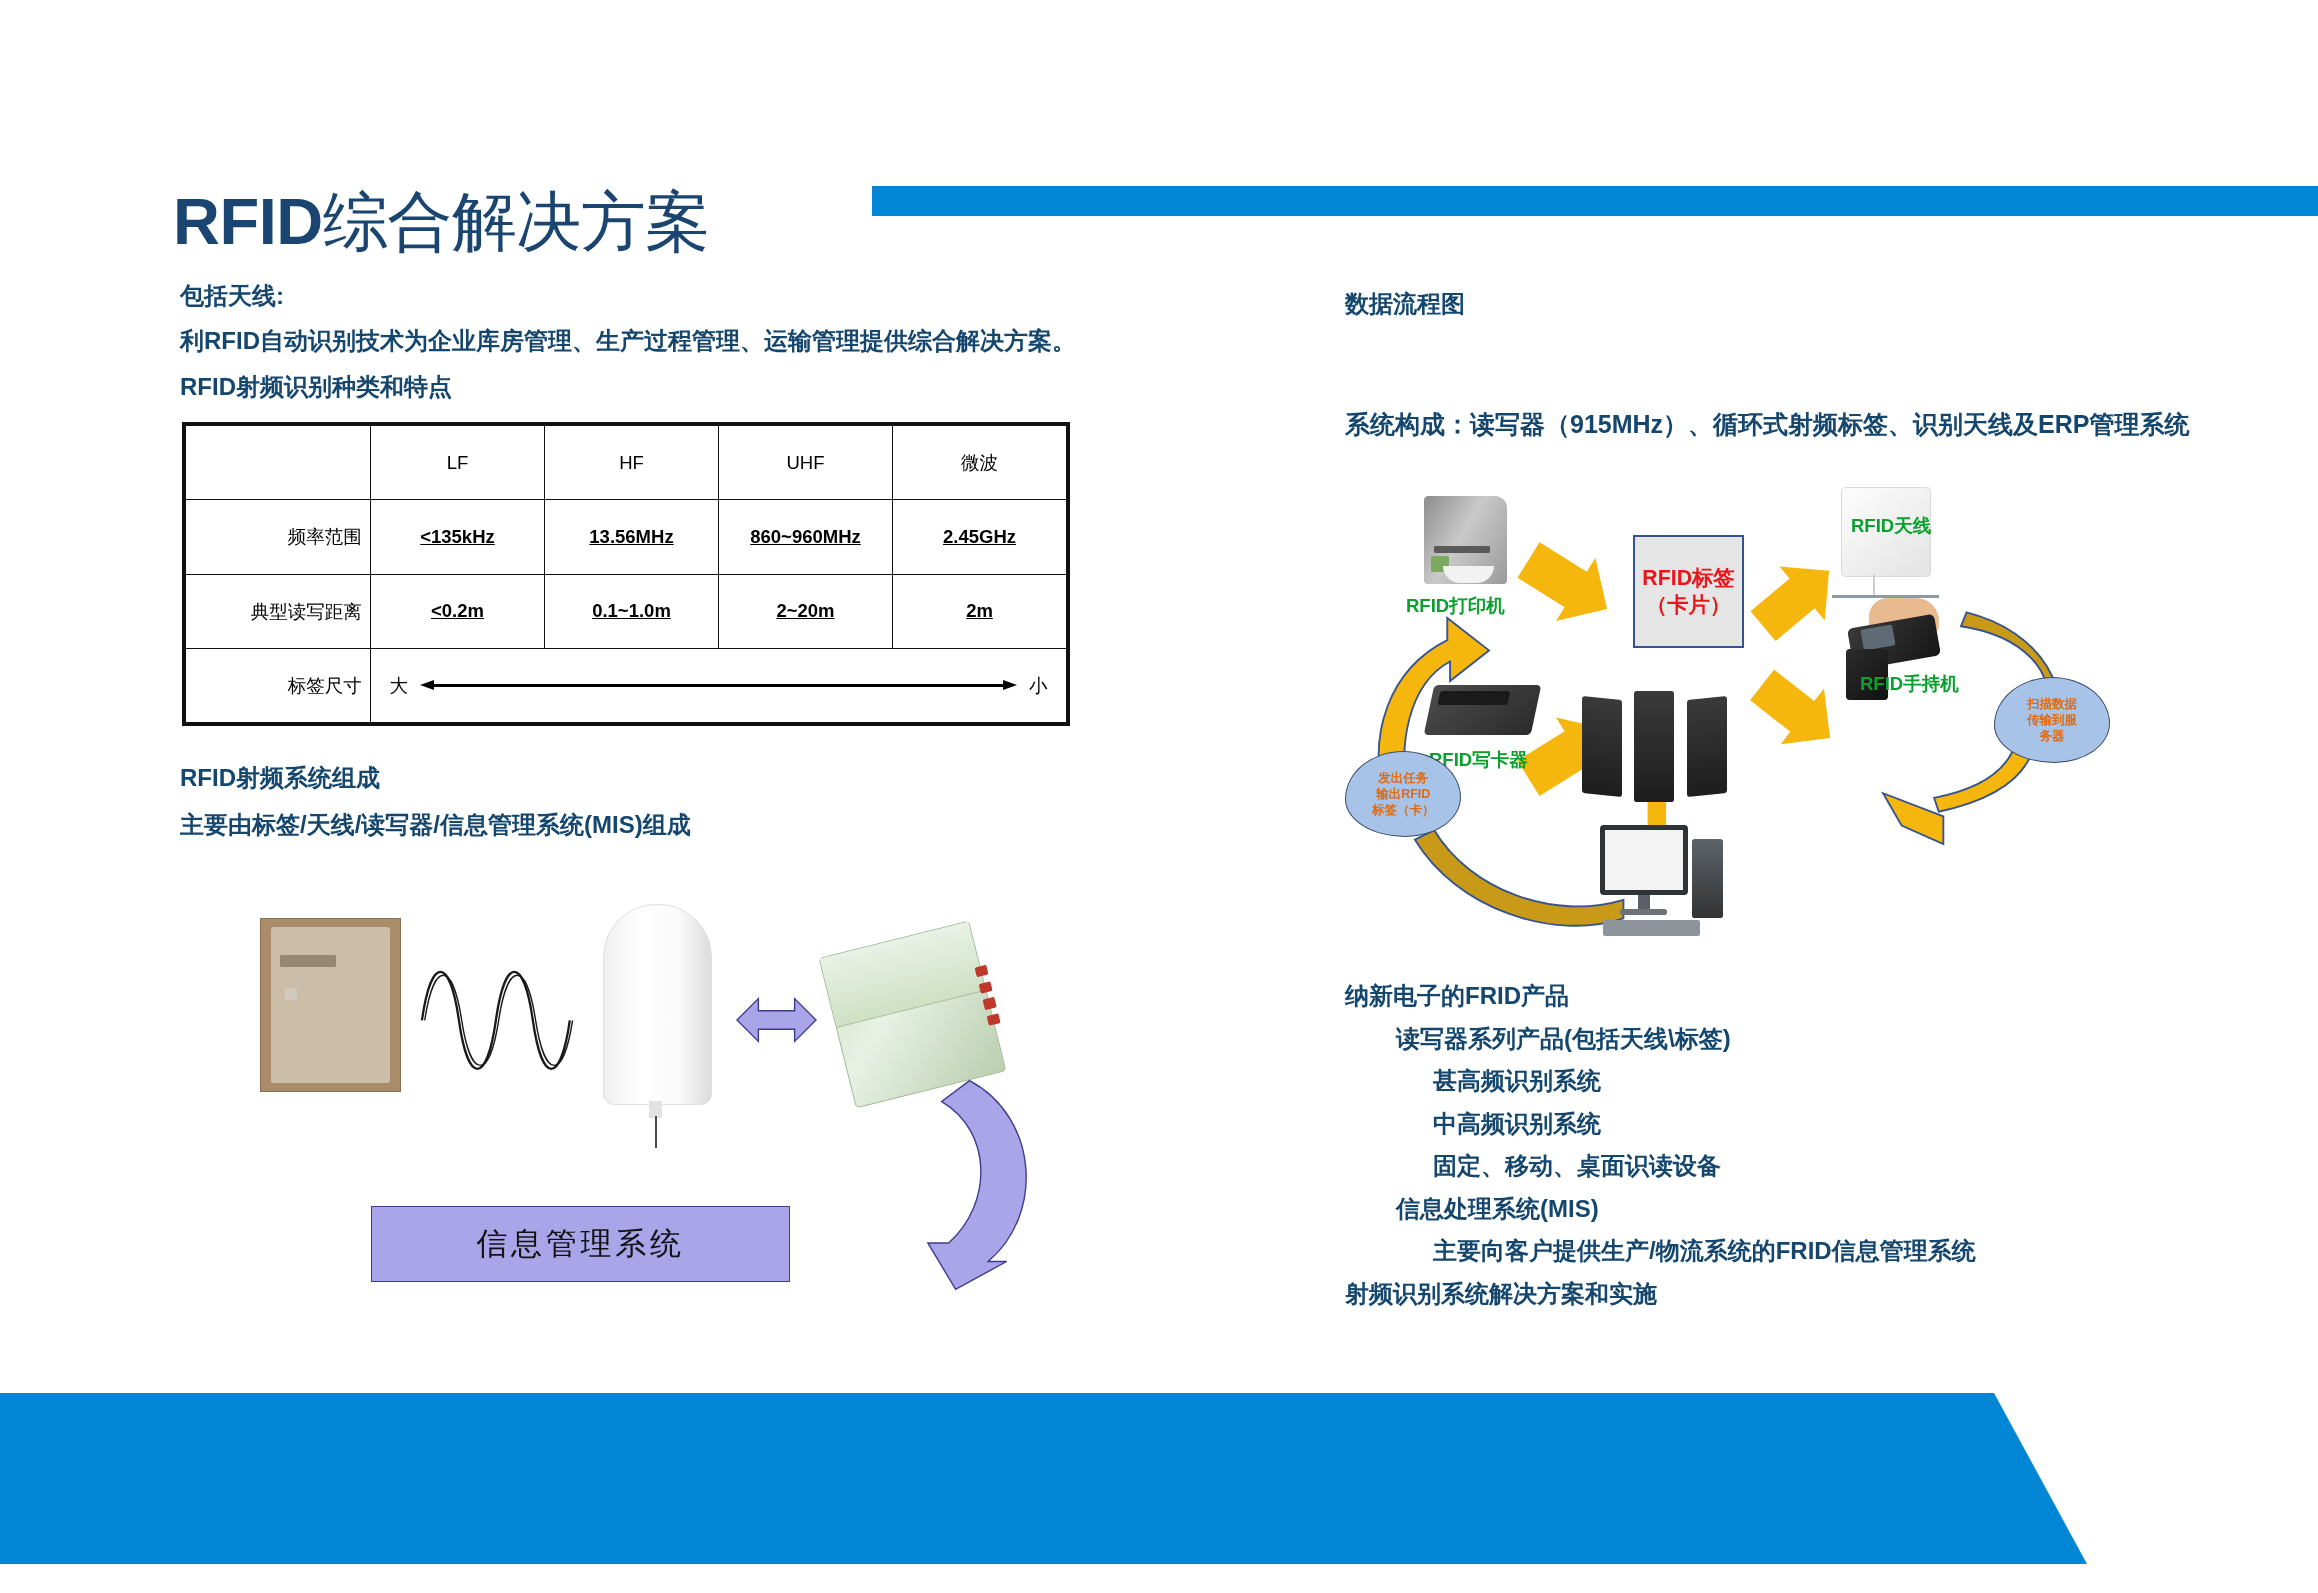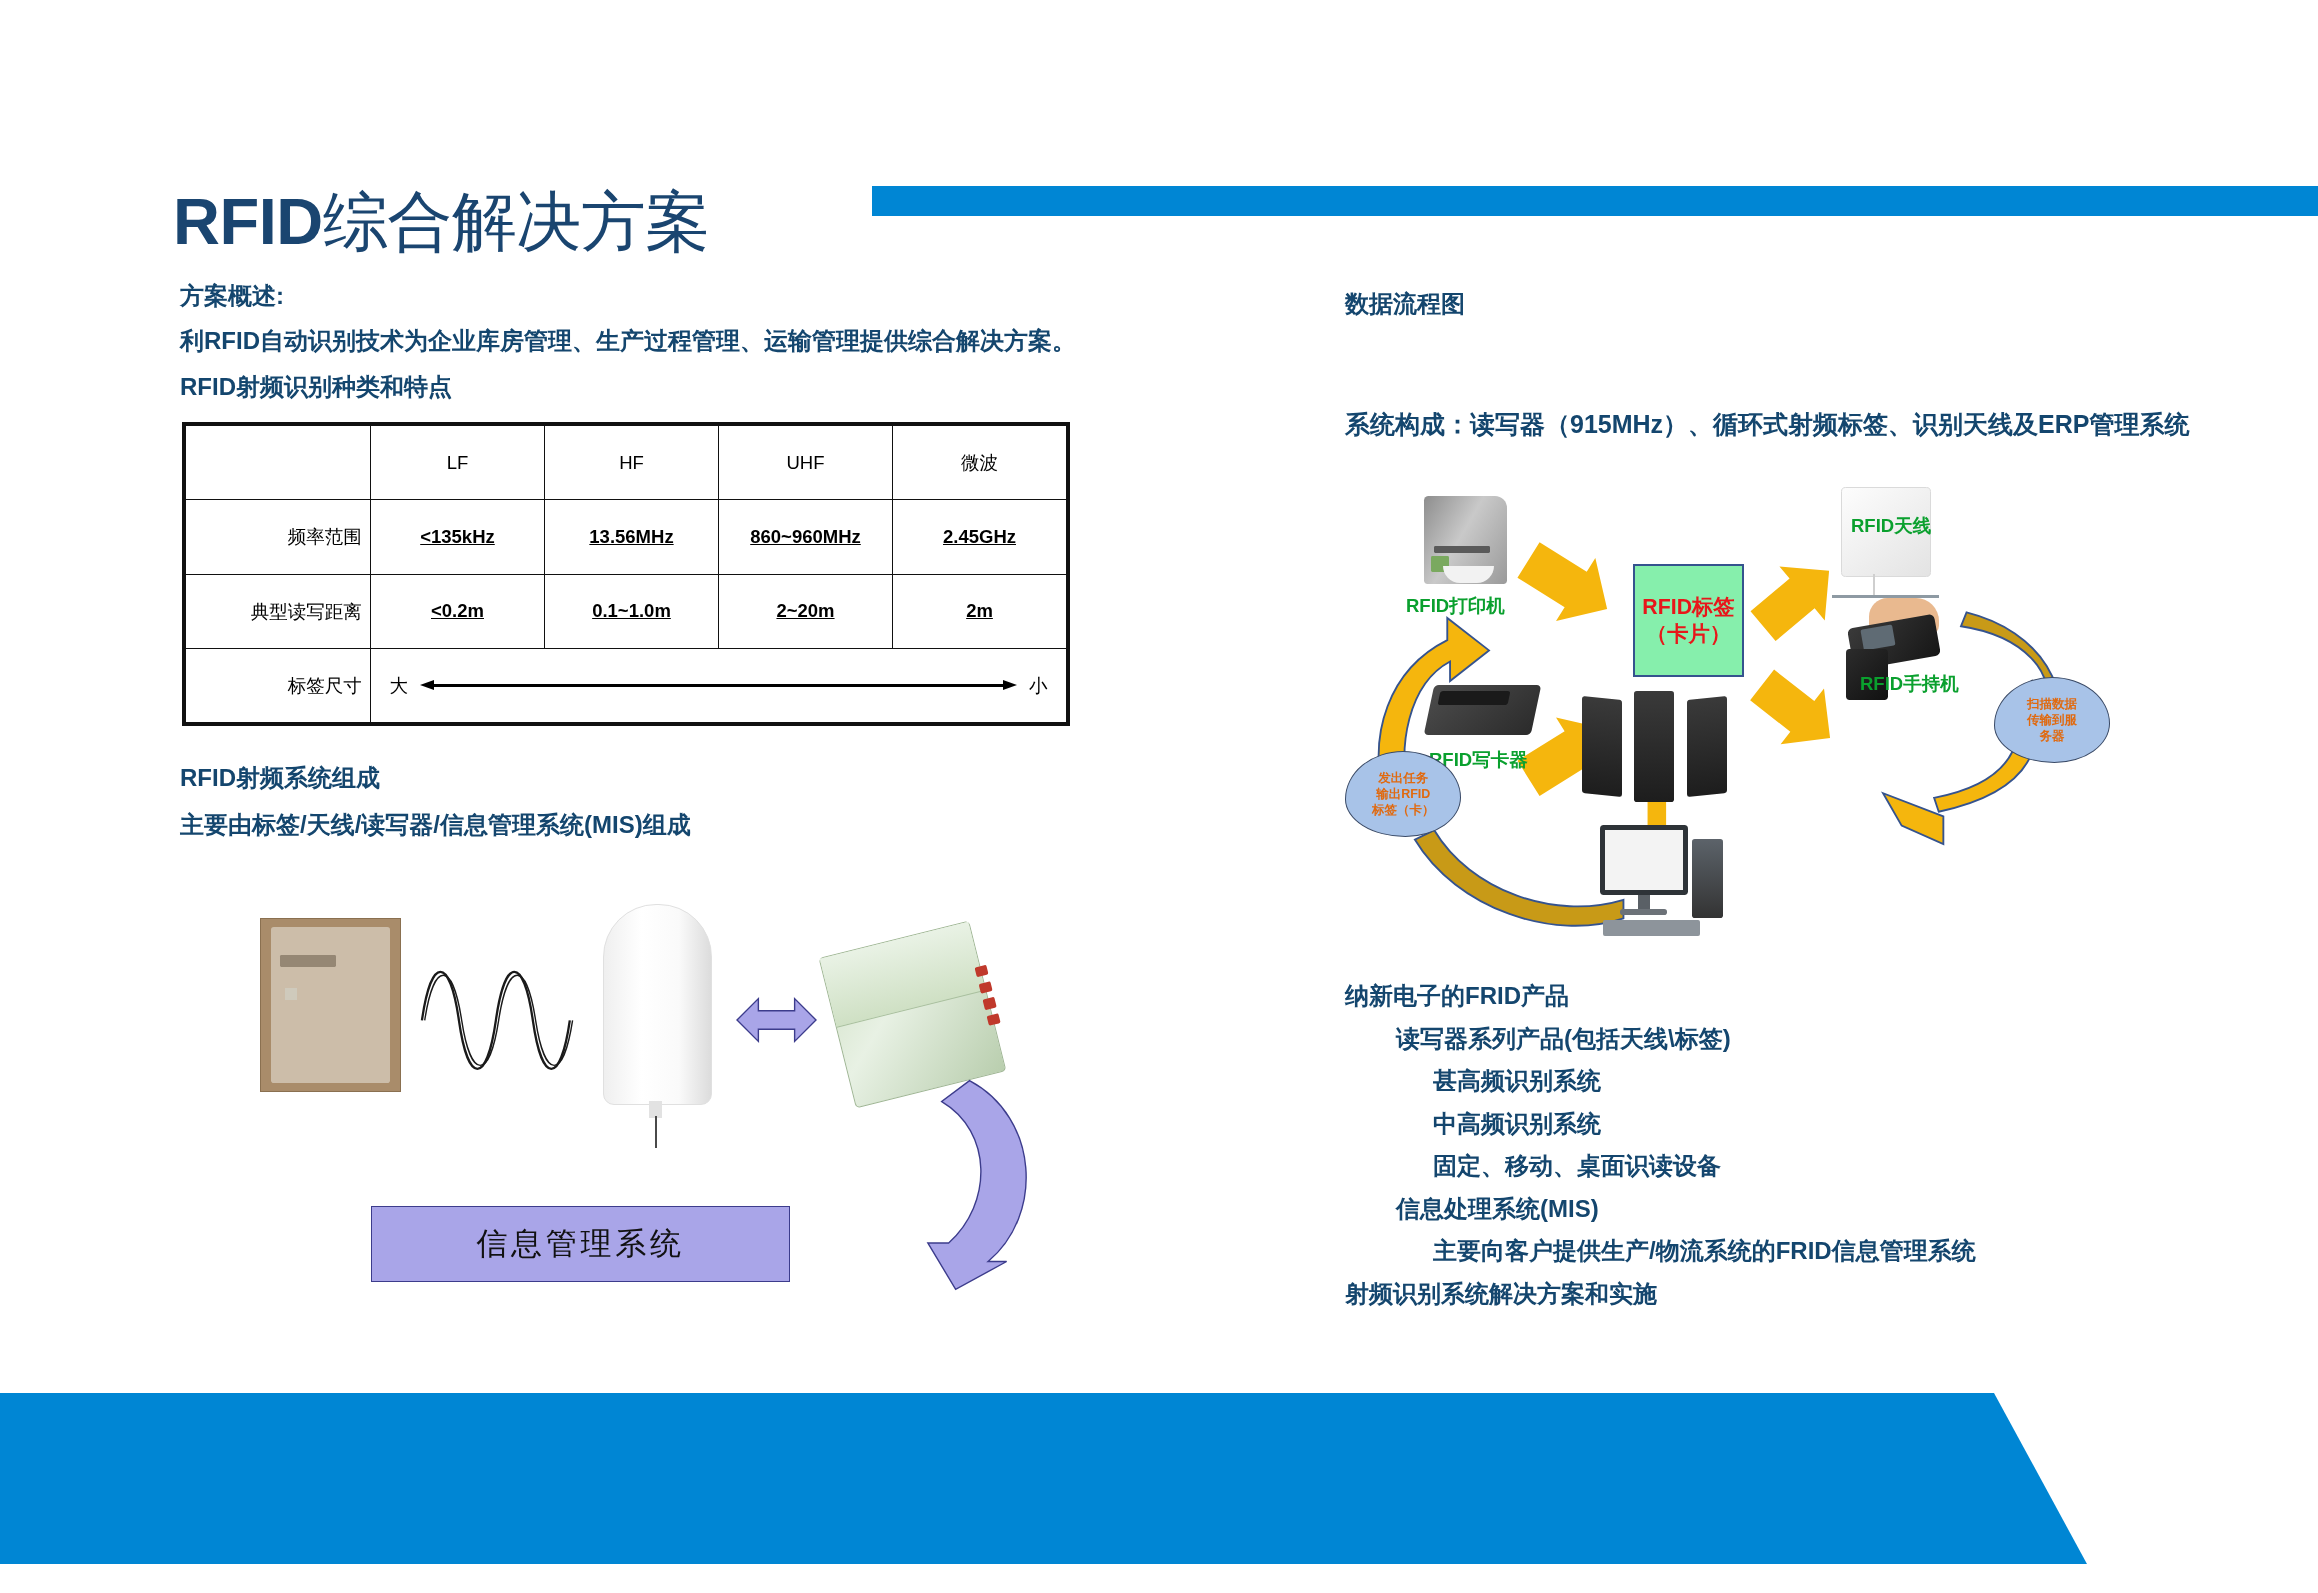--- a/index.html
+++ b/index.html
@@ -138,22 +138,22 @@
 
   .pc{position:absolute;left:264px;top:352px;width:130px;height:111px;}
   .pc .mon{position:absolute;left:0;top:0;width:88px;height:70px;background:#2e3338;border-radius:3.7px;padding:4.6px;box-sizing:border-box;}
   .pc .mon em{display:block;width:100%;height:100%;background:#f3f3f3;}
   .pc .stand{position:absolute;left:38px;top:70px;width:12px;height:16px;background:#5a6066;}
   .pc .base{position:absolute;left:20.4px;top:84px;width:47px;height:5.6px;background:#6c7278;border-radius:2.8px;}
   .pc .tower{position:absolute;left:92px;top:14px;width:31px;height:79px;
      background:linear-gradient(180deg,#5c636a,#333);border-radius:2.8px;}
   .pc .kb{position:absolute;left:2.8px;top:95px;width:97px;height:16px;background:#8d949b;border-radius:1.9px;}
 
-  .tagbox{position:absolute;left:297px;top:91px;width:107px;height:109px;
-     background:#86efac;border:2.3px solid #35538E;display:flex;flex-direction:column;
+  .tagbox{position:absolute;left:297px;top:62px;width:107px;height:109px;
+     background:#e5e5e5;border:2.3px solid #35538E;display:flex;flex-direction:column;
      align-items:center;justify-content:center;}
   .tagbox span{color:#E8161A;font-size:21.3px;font-weight:700;line-height:1.25;}
 
   .glabel{position:absolute;color:#0AA02E;font-weight:700;font-size:18.5px;white-space:nowrap;}
   .lab-printer{left:70px;top:120px;}
   .lab-writer {left:93px;top:274px;}
   .lab-ant2   {left:515px;top:40px;}
   .lab-hand   {left:524px;top:198px;}
 
   .cloud{position:absolute;width:116px;height:86px;}
@@ -172,21 +172,21 @@
 
 <div class="slide">
 
   <div class="top-bar"></div>
   <div class="bottom-para"></div>
 
   <div class="title">
     <span class="en">RFID</span><span>综合解决方案</span>
   </div>
 
-  <div class="txt t-overview-label">方案概述:</div>
+  <div class="txt t-overview-label">包括天线:</div>
   <div class="txt t-overview-body">利RFID自动识别技术为企业库房管理、生产过程管理、运输管理提供综合解决方案。</div>
   <div class="txt t-kinds">RFID射频识别种类和特点</div>
 
   <div class="rtable">
     <table>
       <tbody>
           <tr>
         <td class="col-lbl c-head"></td>
         <td class="c-head">LF</td>
         <td class="c-head">HF</td>

